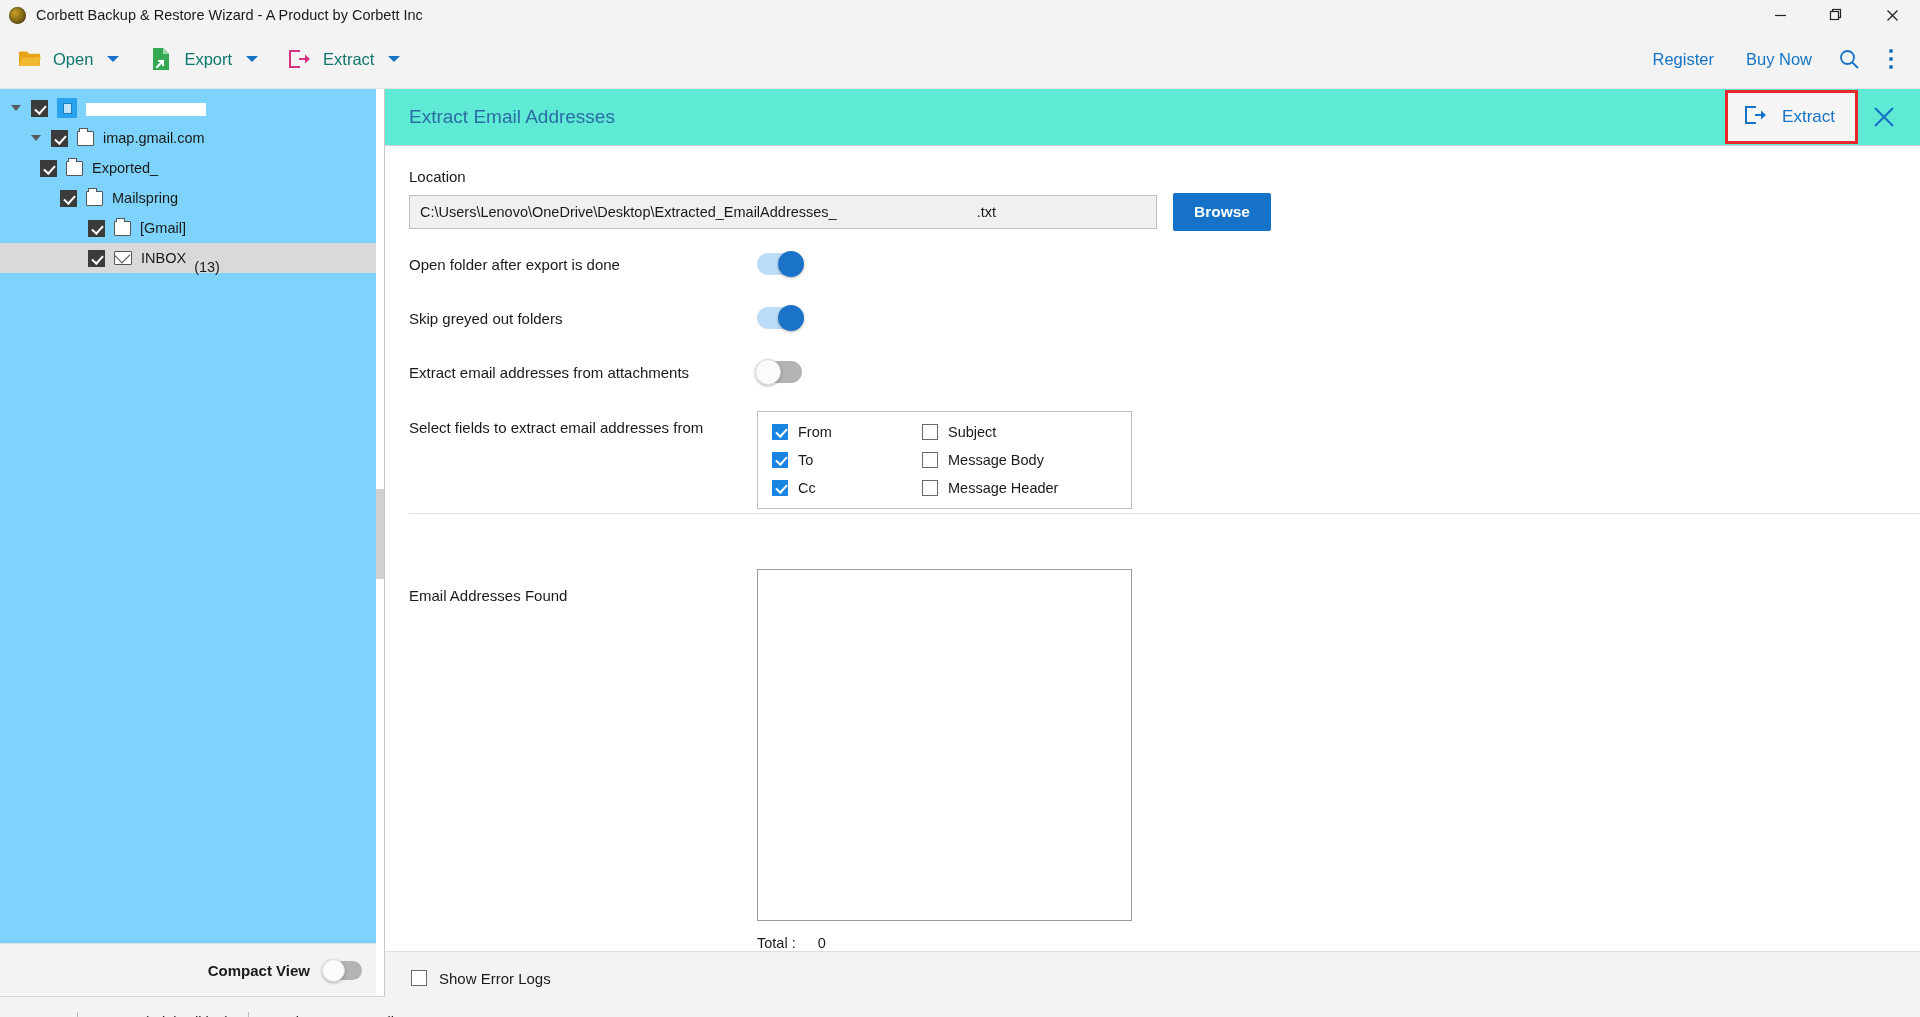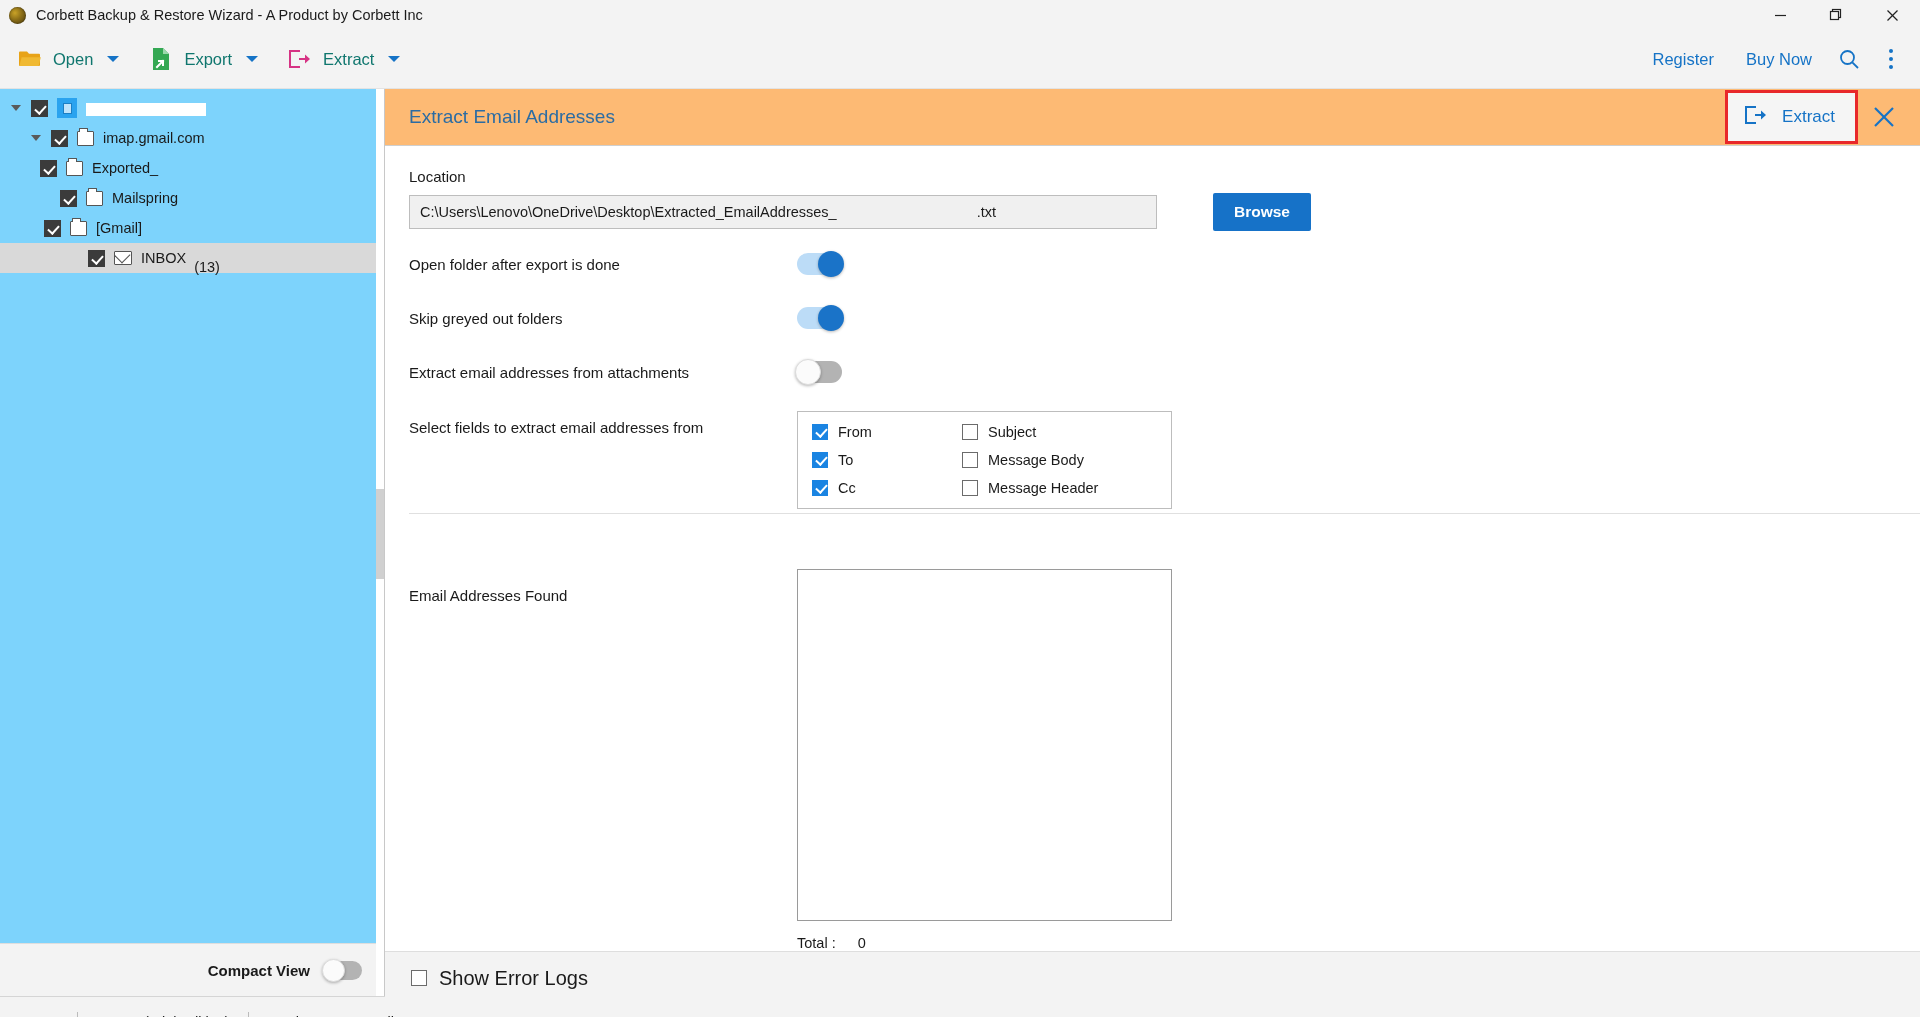--- a/index.html
+++ b/index.html
@@ -290,21 +290,21 @@
   #right {
     flex: 1 1 auto;
     background: #ffffff;
     display: flex;
     flex-direction: column;
     position: relative;
   }
   #panel-header {
     height: 57px;
     flex: 0 0 57px;
-    background: #fdba74;
+    background: #5eead4;
     border-bottom: 1px solid #cfcfcf;
     display: flex;
     align-items: center;
     padding-left: 24px;
     position: relative;
   }
   #panel-title {
     font-size: 19px;
     color: #2b6ca3;
   }
@@ -332,21 +332,21 @@
     width: 52px; height: 54px;
     display: flex; align-items: center; justify-content: center;
     color: #1573c6;
   }
 
   #panel-body {
     flex: 1 1 auto;
     padding: 22px 0 0 0;
     position: relative;
   }
-  .row { display: flex; align-items: center; gap: 40px; }
+  .row { display: flex; align-items: center; }
   .lbl {
     font-size: 15px;
     color: #1a1a1a;
   }
   .lbl-col { width: 372px; flex: 0 0 372px; padding-left: 24px; }
 
   #location-label { padding-left: 24px; margin-bottom: 8px; }
 
   #location-row { padding-left: 24px; }
   #location-input {
@@ -447,21 +447,21 @@
   #errbar {
     height: 53px;
     flex: 0 0 53px;
     background: #f3f3f3;
     border-top: 1px solid #dedede;
     display: flex;
     align-items: center;
     padding-left: 26px;
   }
   #errbar .sqbox { margin-right: 12px; }
-  #errbar .el-label { font-size: 20px; color:#1a1a1a; }
+  #errbar .el-label { font-size: 15px; color:#1a1a1a; }
 
   
   #statusbar {
     height: 50px;
     background: #f3f3f3;
     border-top: 1px solid #d5d5d5;
     display: flex;
     align-items: center;
     padding-left: 14px;
     font-size: 14.5px;
@@ -583,21 +583,21 @@
         <span class="folder-ico"></span>
         <span class="tree-label">Exported_</span>
       </div>
 
       <div class="tree-row" style="padding-left:60px;">
         <span class="cbox checked-dark" style="margin-left:0;"></span>
         <span class="folder-ico"></span>
         <span class="tree-label">Mailspring</span>
       </div>
 
-      <div class="tree-row" style="padding-left:44px;">
+      <div class="tree-row" style="padding-left:88px;">
         <span class="cbox checked-dark" style="margin-left:0;"></span>
         <span class="folder-ico"></span>
         <span class="tree-label">[Gmail]</span>
       </div>
 
       <div class="tree-row selected" style="padding-left:88px;">
         <span class="cbox checked-dark" style="margin-left:0;"></span>
         <span class="mail-ico"></span>
         <span class="tree-label">INBOX</span>
         <span class="count" style="margin-left:8px;margin-top:18px;">(13)</span>

